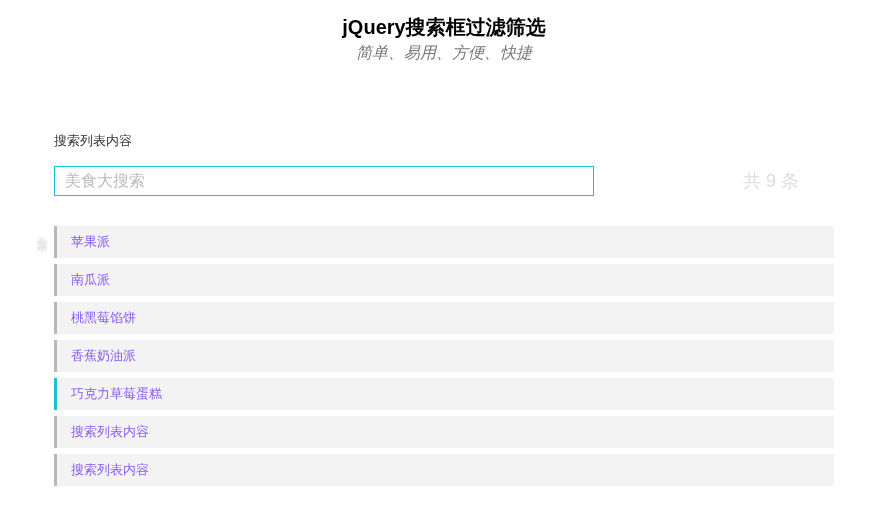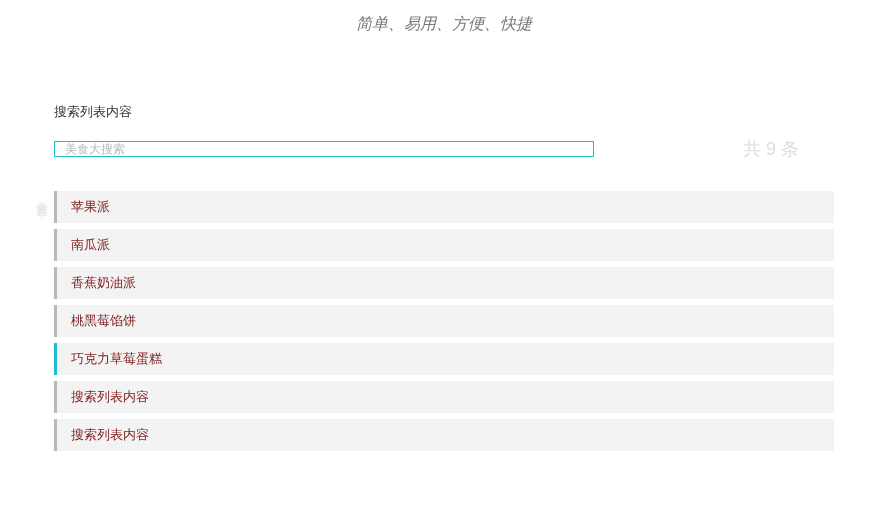--- a/index.html
+++ b/index.html
@@ -41,24 +41,24 @@
       color: #333;
       margin-bottom: 16px;
       display: block;
     }
     .search-row {
       display: flex;
       align-items: center;
     }
     .search-input {
       width: 540px;
-      height: 16px;
+      height: 30px;
       border: 1px solid #1fbdd0;
       padding: 0 10px;
-      font-size: 12px;
+      font-size: 16px;
       color: #999;
       outline: none;
       font-family: inherit;
     }
     .search-input::placeholder {
       color: #bbb;
     }
     .count {
       margin-left: auto;
       font-size: 18px;
@@ -82,46 +82,47 @@
     }
     .list {
       list-style: none;
     }
     .list li {
       background: #f3f3f3;
       border-left: 3px solid #b8b8b8;
       padding: 7px 14px;
       margin-bottom: 6px;
       font-size: 13px;
-      color: #7f1d1d;
+      color: #8b5cf6;
       cursor: pointer;
     }
     .list li.active {
       border-left-color: #1fbdd0;
     }
   </style>
 </head>
 <body>
 
 <div class="header">
+  <h1>jQuery搜索框过滤筛选</h1>
   <div class="subtitle">简单、易用、方便、快捷</div>
 </div>
 
 <div class="container">
   <label class="search-label">搜索列表内容</label>
   <div class="search-row">
     <input type="text" class="search-input" placeholder="美食大搜索" style="">
     <span class="count">共 9 条</span>
   </div>
 
   <div class="list-wrapper">
     <div class="side-label">美食菜单</div>
     <ul class="list" id="food-list">
         <li>苹果派</li>
         <li>南瓜派</li>
+        <li>桃黑莓馅饼</li>
         <li>香蕉奶油派</li>
-        <li>桃黑莓馅饼</li>
         <li class="active">巧克力草莓蛋糕</li>
         <li>搜索列表内容</li>
         <li>搜索列表内容</li>
       </ul>
   </div>
 </div>
 
 </body></html>

